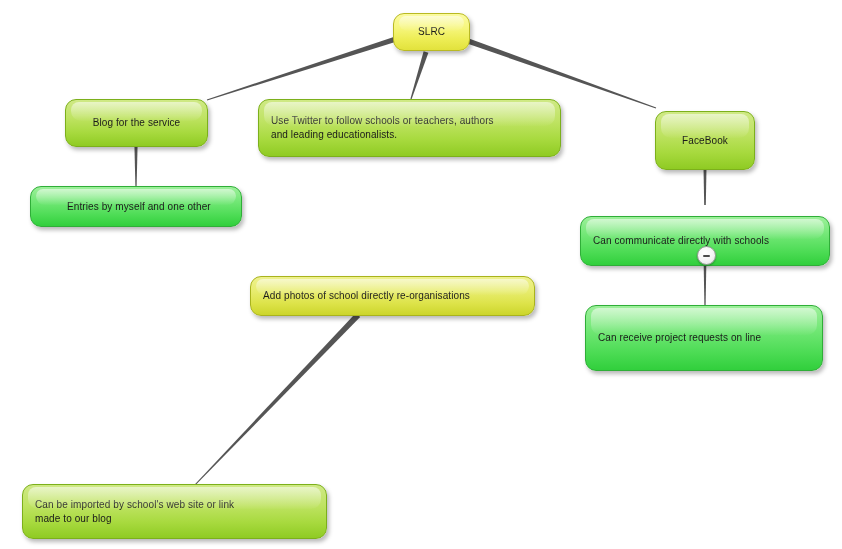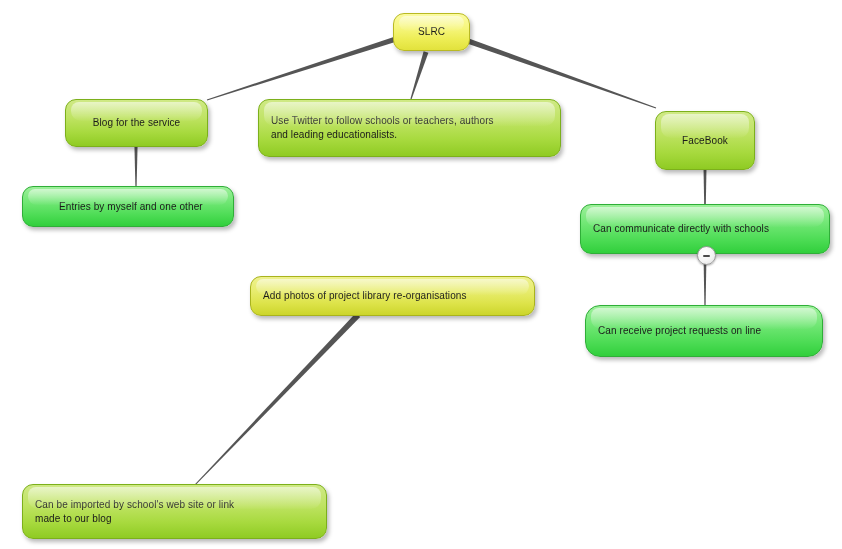--- a/index.html
+++ b/index.html
@@ -111,24 +111,24 @@
       <polygon points="703.50,254.00 704.40,306.00 705.60,306.00 706.50,254.00" fill="#555555"></polygon>
       <polygon points="355.84,312.92 192.64,486.65 193.36,487.35 360.16,317.08" fill="#555555"></polygon>
     </svg>
 
   <div id="nodes-layer">
       <div class="node n-yellow" style="left: 393px; top: 13px; width: 77px; height: 38px;"><span class="label" style="text-align: center;">SLRC</span></div>
       <div class="node n-lime" style="left: 65px; top: 99px; width: 143px; height: 48px;"><span class="label" style="text-align: center;">Blog for the service</span></div>
       <div class="node n-lime" style="left: 258px; top: 99px; width: 303px; height: 58px;"><span class="label" style="text-align: left;">Use Twitter to follow schools or teachers, authors
 and leading educationalists.</span></div>
       <div class="node n-lime" style="left: 655px; top: 99px; width: 100px; height: 59px; margin-top: 12px;"><span class="label" style="text-align: center;">FaceBook</span></div>
-      <div class="node n-green" style="left: 22px; top: 186px; width: 212px; height: 41px; padding-left: 36px;"><span class="label" style="text-align: left;">Entries by myself and one other</span></div>
-      <div class="node n-green" style="left: 580px; top: 204px; width: 250px; height: 50px;"><span class="label" style="text-align: left;">Can communicate directly with schools</span></div>
-      <div class="node n-green" style="left: 585px; top: 305px; width: 238px; height: 52px; border-radius: 15px;"><span class="label" style="text-align: left;">Can receive project requests on line</span></div>
-      <div class="node n-chartreuse" style="left: 250px; top: 276px; width: 285px; height: 40px;"><span class="label" style="text-align: left;">Add photos of project library re-organisations</span></div>
+      <div class="node n-green" style="left: 30px; top: 186px; width: 212px; height: 41px; padding-left: 36px;"><span class="label" style="text-align: left;">Entries by myself and one other</span></div>
+      <div class="node n-green" style="left: 580px; top: 216px; width: 250px; height: 50px;"><span class="label" style="text-align: left;">Can communicate directly with schools</span></div>
+      <div class="node n-green" style="left: 585px; top: 305px; width: 238px; height: 66px;"><span class="label" style="text-align: left;">Can receive project requests on line</span></div>
+      <div class="node n-chartreuse" style="left: 250px; top: 276px; width: 285px; height: 40px;"><span class="label" style="text-align: left;">Add photos of school directly re-organisations</span></div>
       <div class="node n-lime" style="left: 14px; top: 484px; width: 305px; height: 55px; margin-left: 8px;"><span class="label" style="text-align: left;">Can be imported by school's web site or link
 made to our blog</span></div>
       <div class="collapse-toggle" style="left: 697px; top: 246px;">
         <span class="minus"></span>
       </div>
     </div>
 
 </div>
 
 </body></html>

